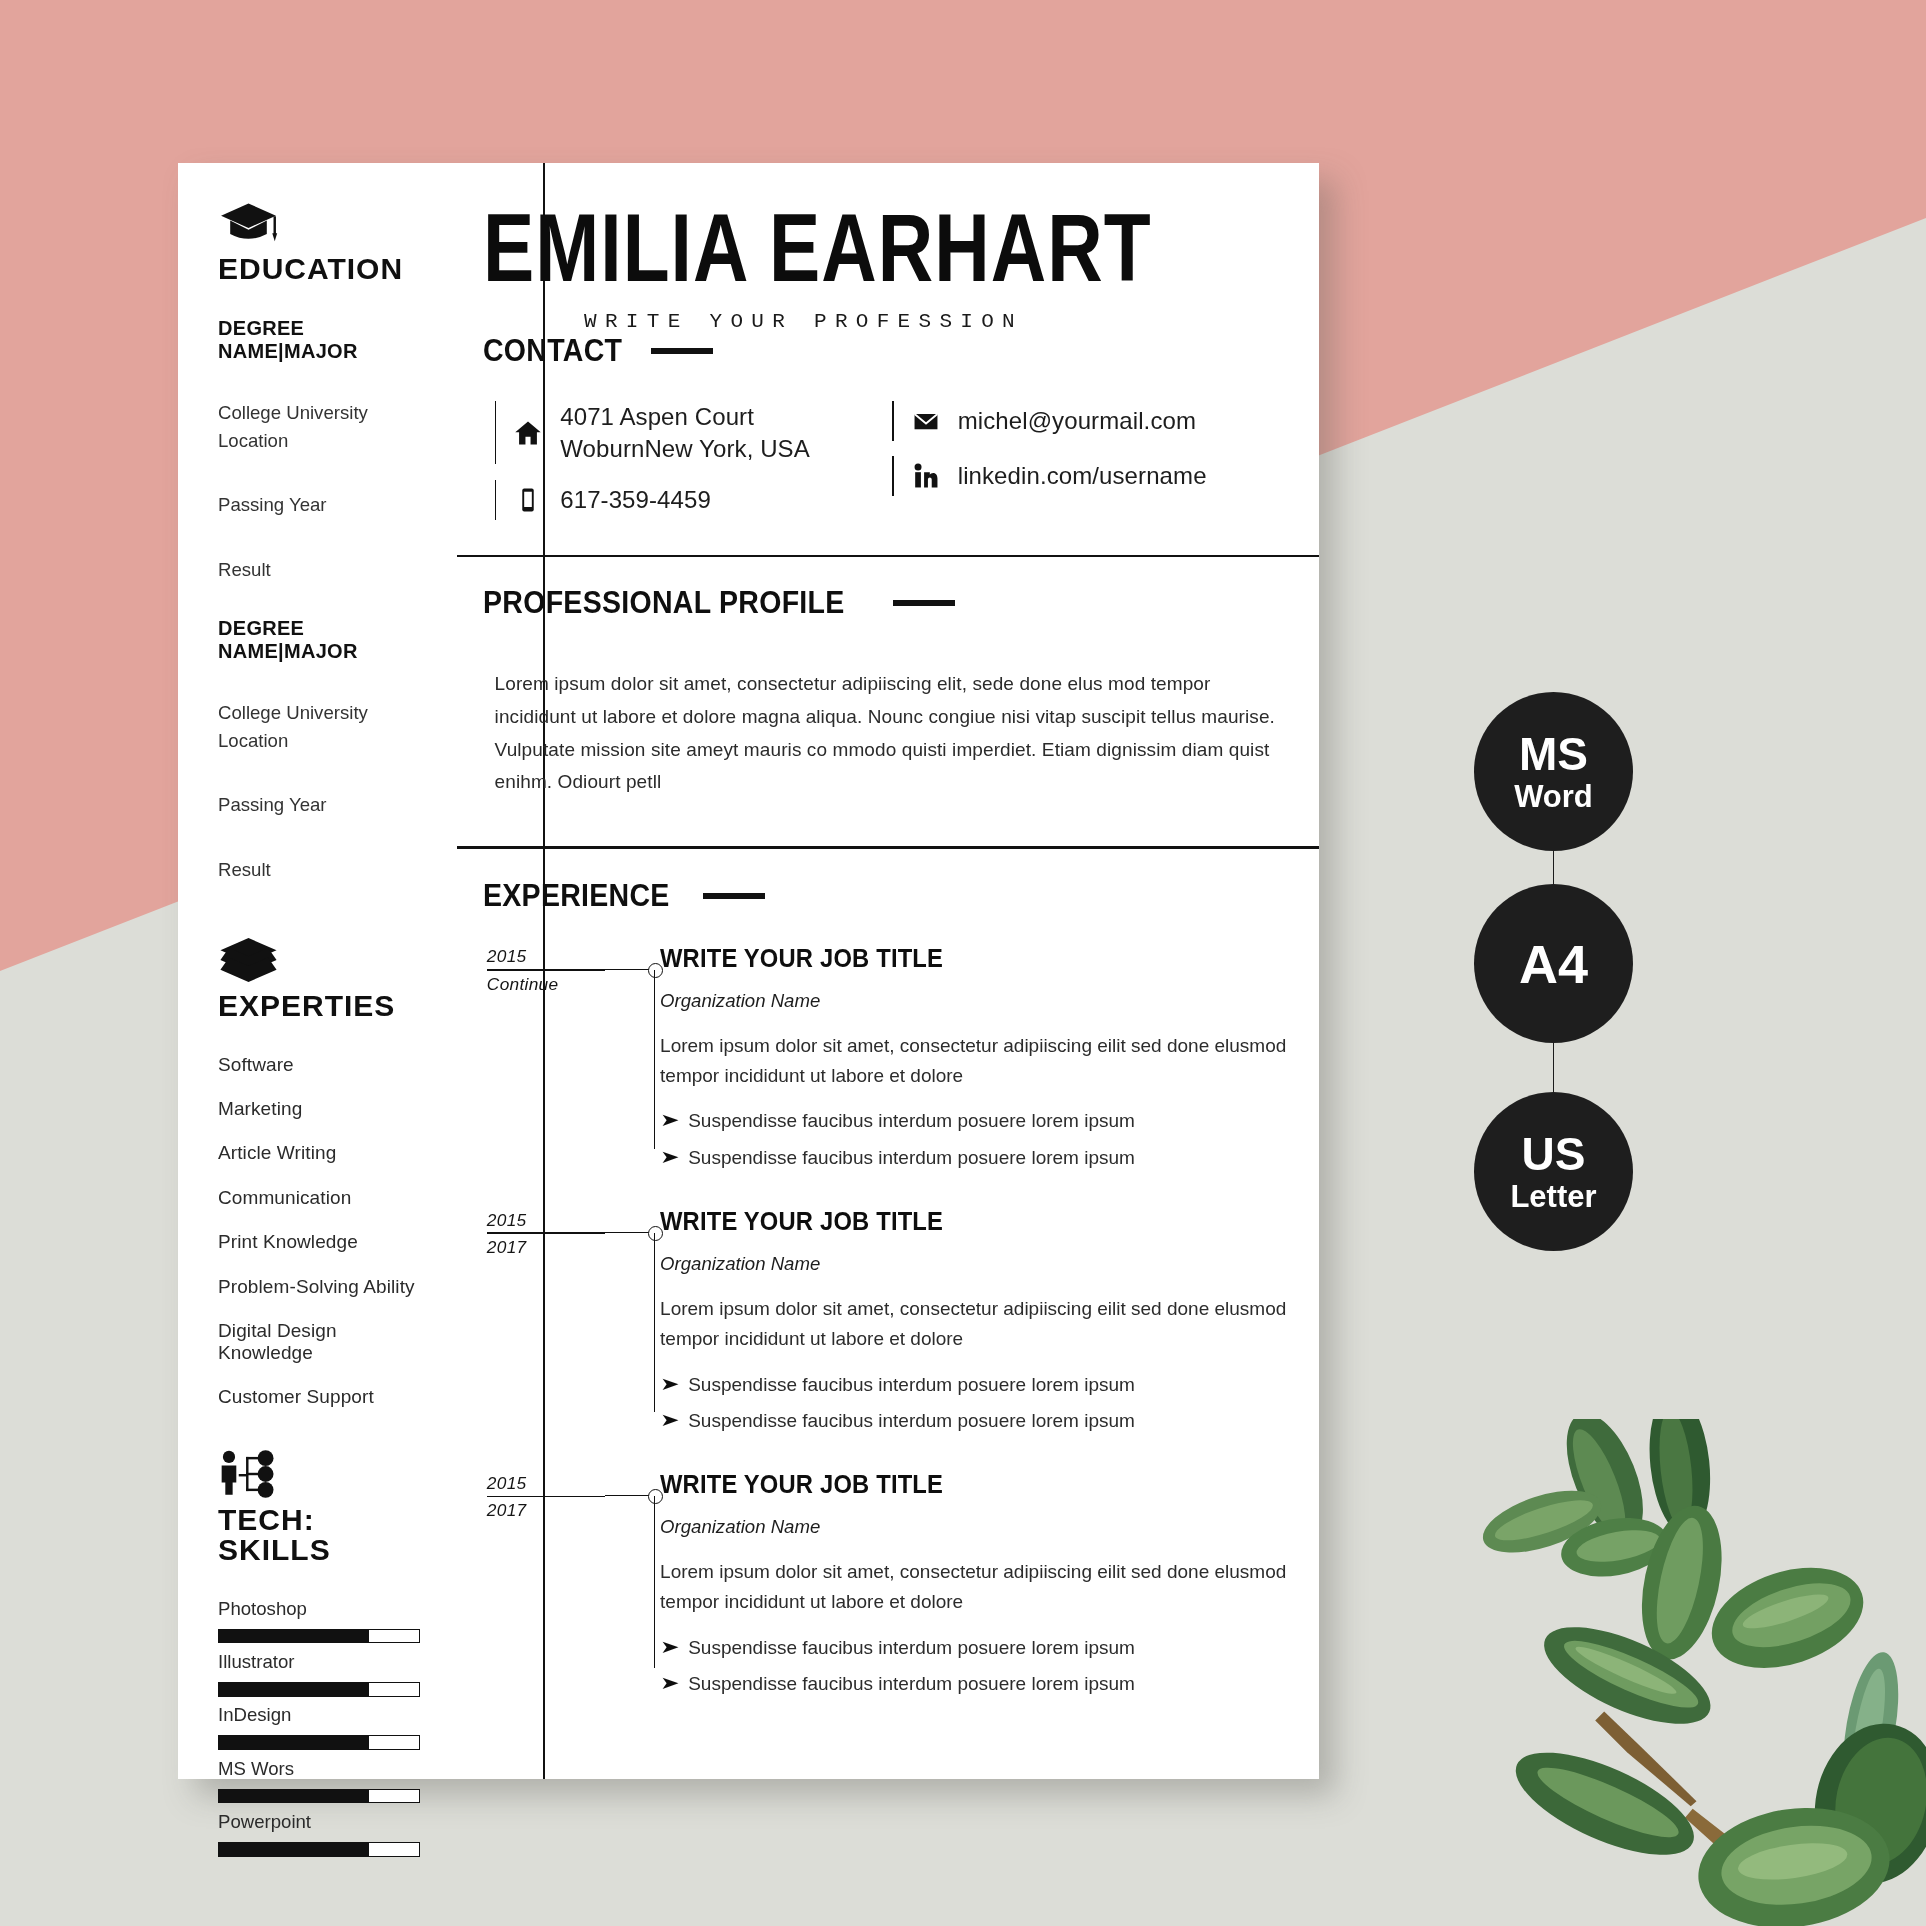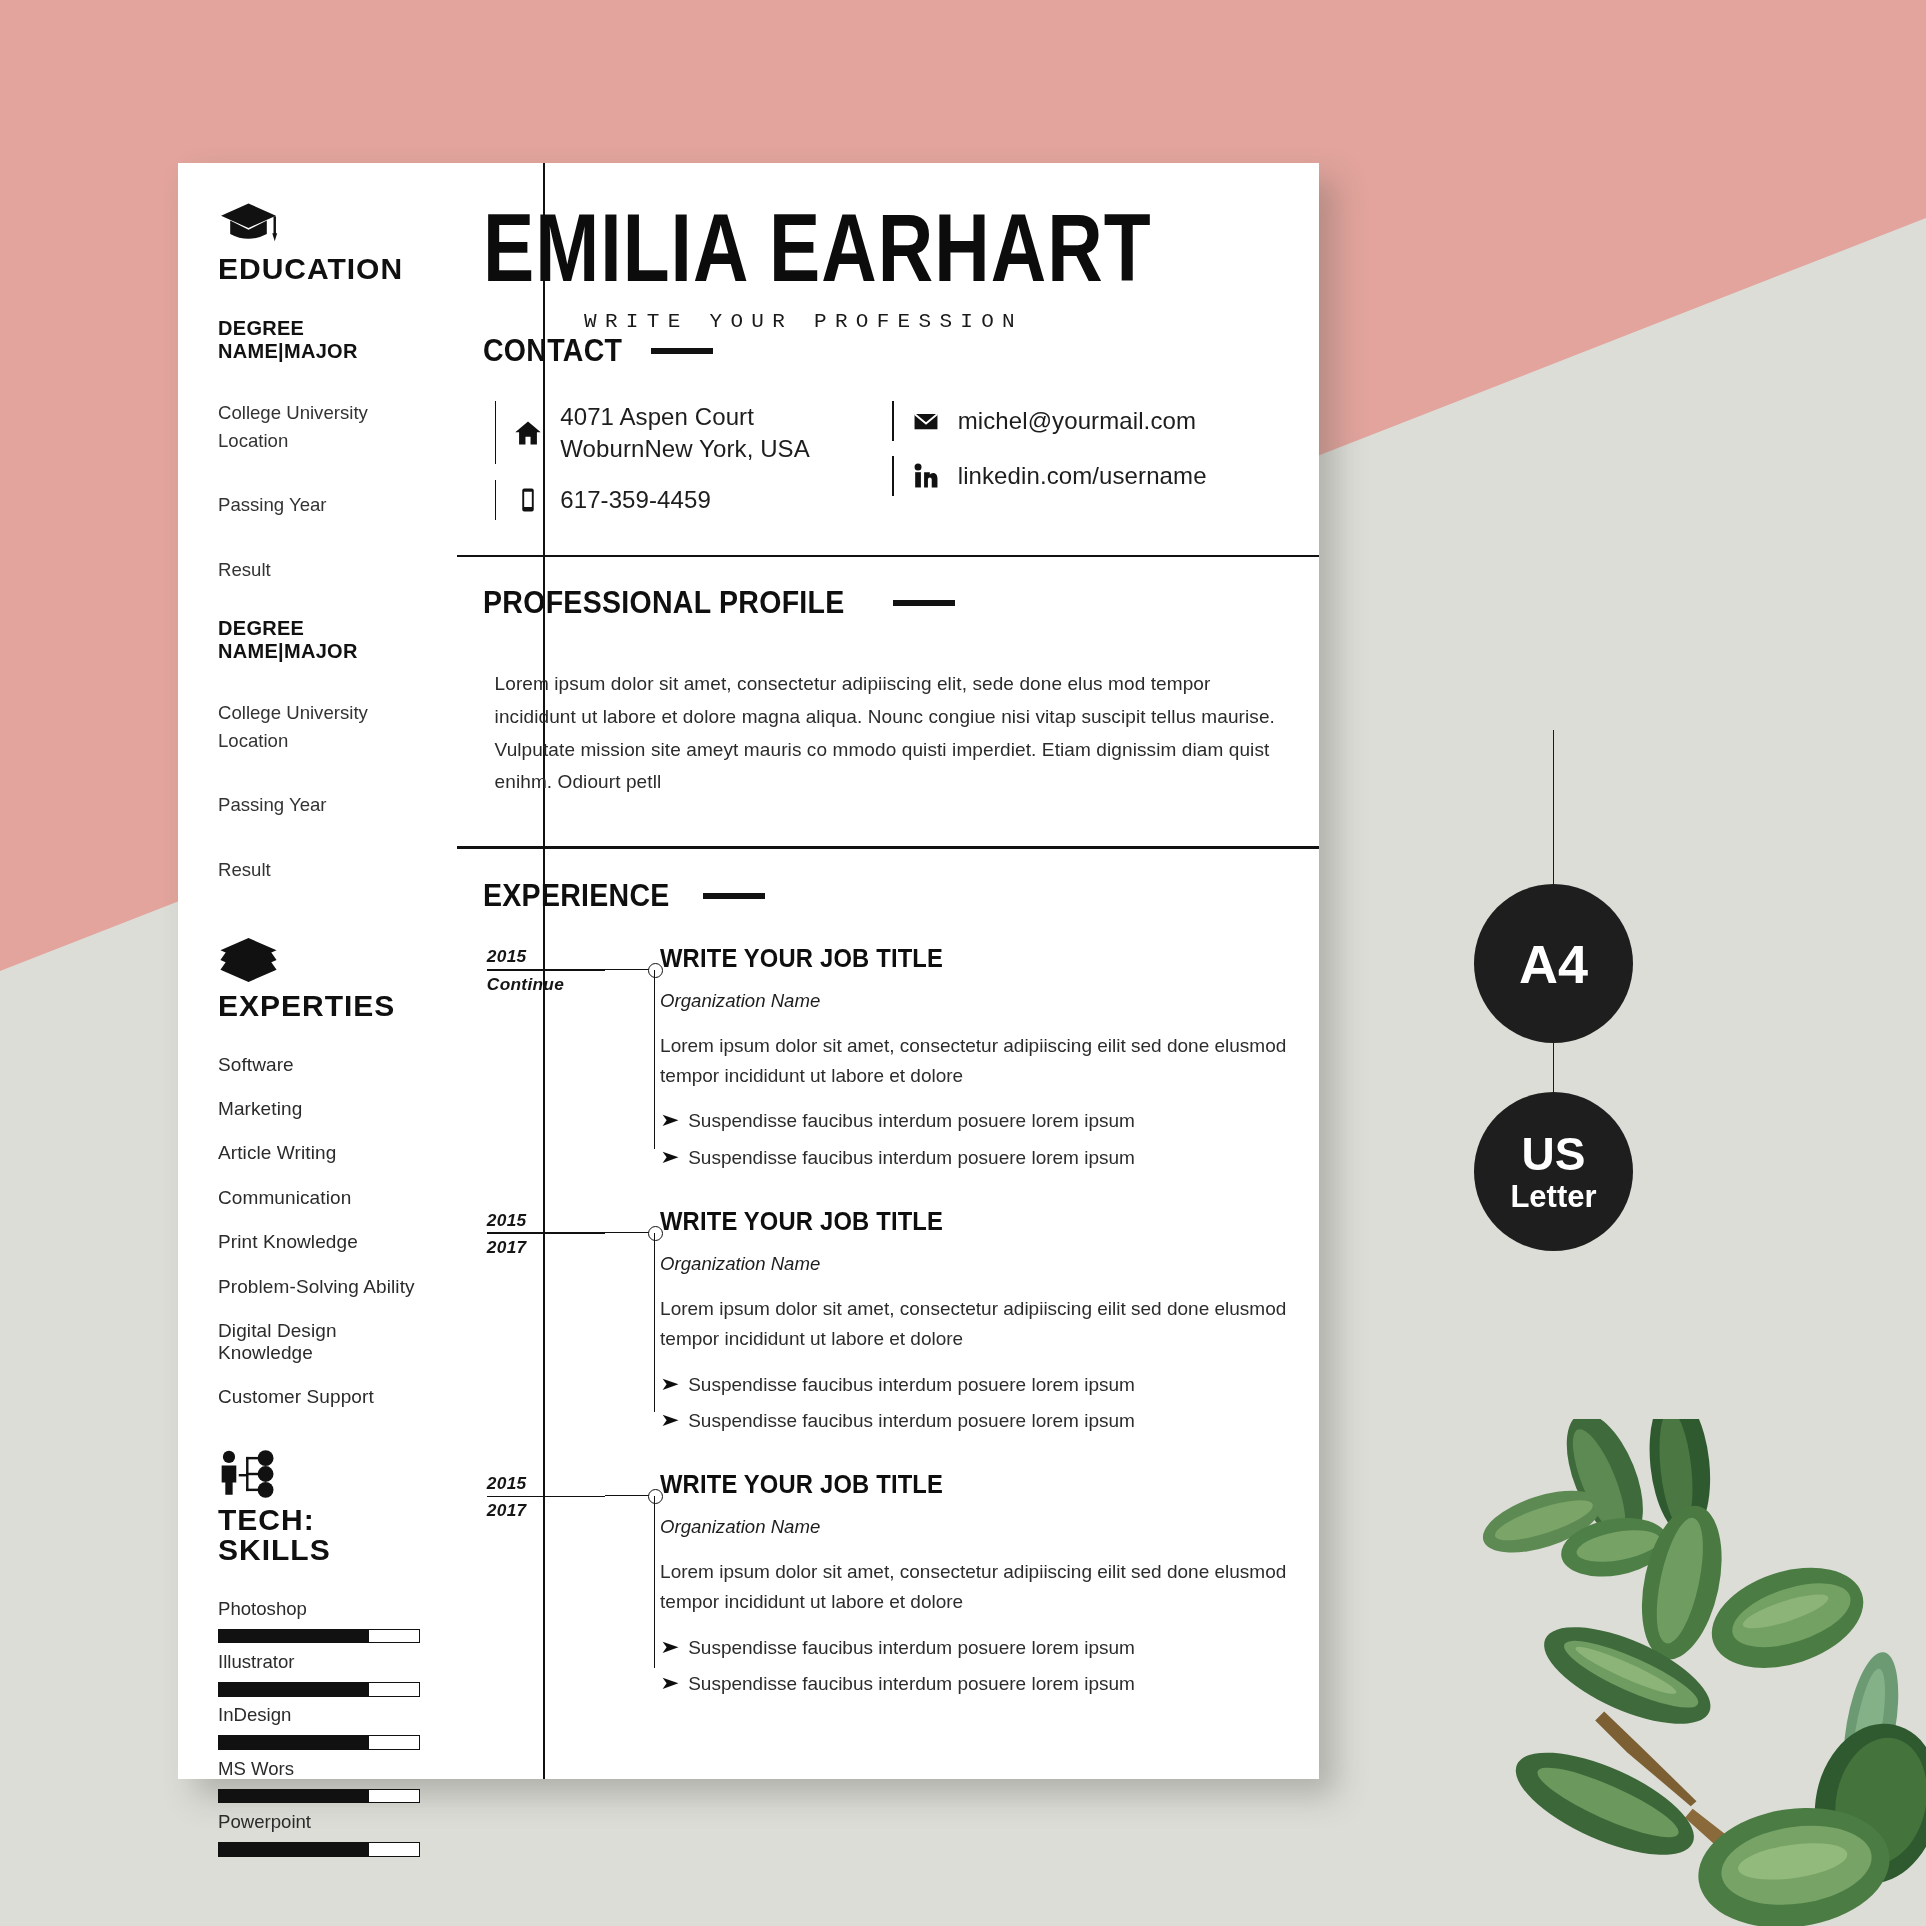--- a/index.html
+++ b/index.html
@@ -94,21 +94,21 @@
   .c-icon{width:33px;display:flex;justify-content:center;align-items:center;}
   .c-text{font-size:24px;color:#1d1d1d;line-height:1.32;letter-spacing:0.1px;}
 
   .profile-text{
     font-size:19px;color:#2b2b2b;line-height:1.72;letter-spacing:0.1px;
     padding:28px 3.8px 28px 11.5px;
   }
 
   .exp-wrap{padding:26px 0 0 0;position:relative;}
   .job{display:flex;margin-bottom:6.4px;position:relative;}
-  .job-date{width:122px;padding-left:3.8px;box-sizing:border-box;position:relative;padding-top:3.8px;font-weight:bold;}
+  .job-date{width:122px;padding-left:3.8px;box-sizing:border-box;position:relative;padding-top:3.8px;}
   .d-top{font-size:17.3px;font-style:italic;color:#151515;padding-bottom:1.9px;letter-spacing:0.3px;}
   .d-rule{height:1.3px;background:#111;width:100%;}
   .d-bot{font-size:17.3px;font-style:italic;color:#151515;padding-top:3.2px;letter-spacing:0.3px;}
   .job-body{flex:1;padding-left:55px;padding-top:1.3px;}
   .job-title{font-size:25px;font-weight:bold;letter-spacing:0.2px;color:#0e0e0e;margin-bottom:16.7px;
              transform:scaleX(.95);transform-origin:left center;}
   .job-org{font-size:18.6px;font-style:italic;color:#1d1d1d;margin-bottom:19px;}
   .job-desc{font-size:19px;color:#2c2c2c;line-height:1.6;margin-bottom:18px;}
   .bullet{display:flex;align-items:flex-start;gap:13px;margin-bottom:11.5px;}
   .bullet-arrow{font-size:18px;color:#0d0d0d;line-height:1.3;transform:scaleX(1.3);transform-origin:left center;}
@@ -155,20 +155,24 @@
         <ellipse cx="646" cy="596" rx="70" ry="100" transform="rotate(12 646 596)" fill="#44743c"></ellipse>
         <ellipse cx="510" cy="700" rx="150" ry="92" transform="rotate(-8 510 700)" fill="#4b7c43"></ellipse>
         <ellipse cx="514" cy="696" rx="118" ry="60" transform="rotate(-8 514 696)" fill="#77a466"></ellipse>
         <ellipse cx="508" cy="690" rx="86" ry="26" transform="rotate(-8 508 690)" fill="#93ba7d"></ellipse>
       </g>
     </g>
   </svg>
 
   <div class="badges">
     <div class="badge-line"></div>
+    <div class="badge one">
+      <span class="b1">MS</span>
+      <span class="b2">Word</span>
+    </div>
     <div class="badge two">
       <span class="b1">A4</span>
     </div>
     <div class="badge three">
       <span class="b1">US</span>
       <span class="b2">Letter</span>
     </div>
   </div>
 
   <div class="page">

